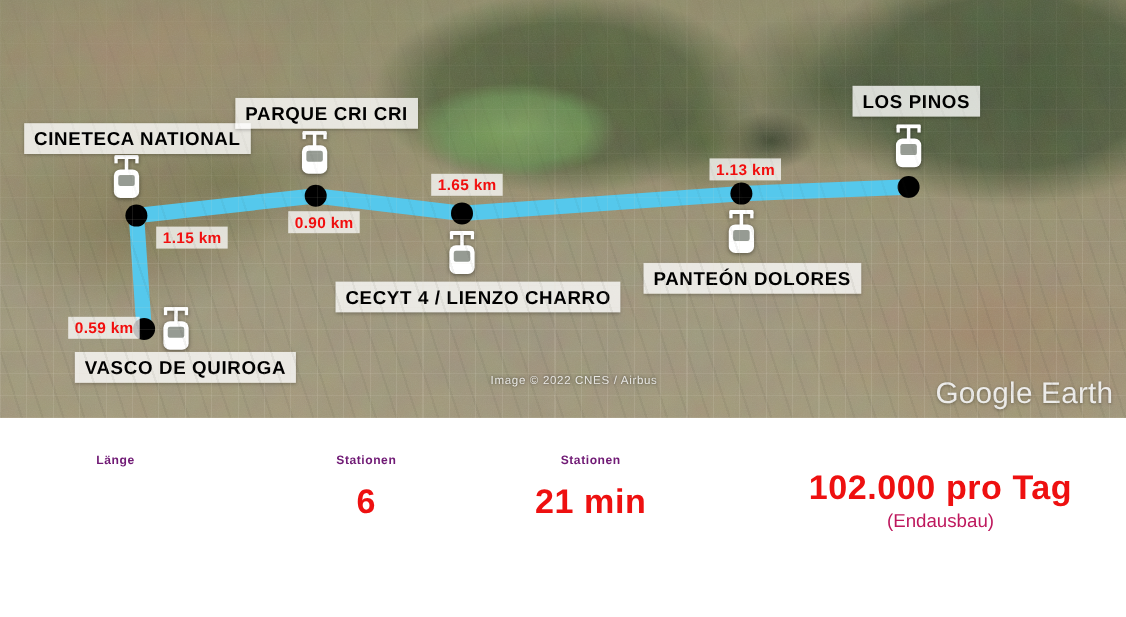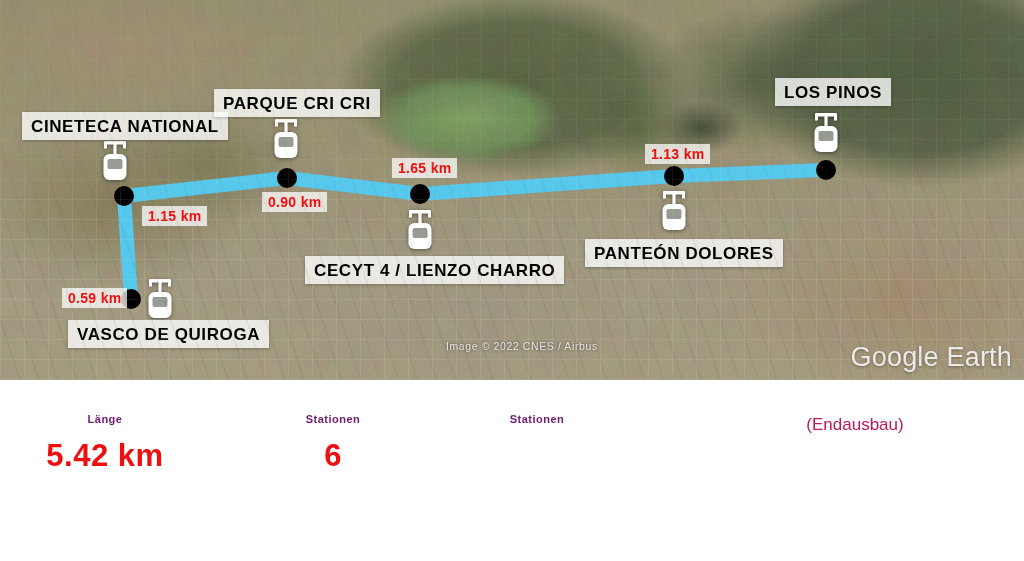--- a/index.html
+++ b/index.html
@@ -142,27 +142,28 @@
     <div class="dist-label" style="left:392px;top:158px">1.65 km</div>
     <div class="dist-label" style="left:645px;top:144px">1.13 km</div>
 
     <div class="attribution">Image © 2022 CNES / Airbus</div>
     <div class="watermark">Google Earth</div>
   </div>
 
   <div>
     <div class="stat" style="left:105px">
       <div class="stat-label">Länge</div>
-      <div class="stat-value">5.42 km</div>
     </div>
     <div class="stat" style="left:333px">
       <div class="stat-label">Stationen</div>
       <div class="stat-value">6</div>
     </div>
     <div class="stat" style="left:537px">
       <div class="stat-label">Stationen</div>
+      <div class="stat-value">21 min</div>
     </div>
     <div class="stat" style="left:855px">
+      <div class="stat-value">102.000 pro Tag</div>
       <div class="stat-note">(Endausbau)</div>
     </div>
   </div>
 
 </div>
 
 </body></html>

